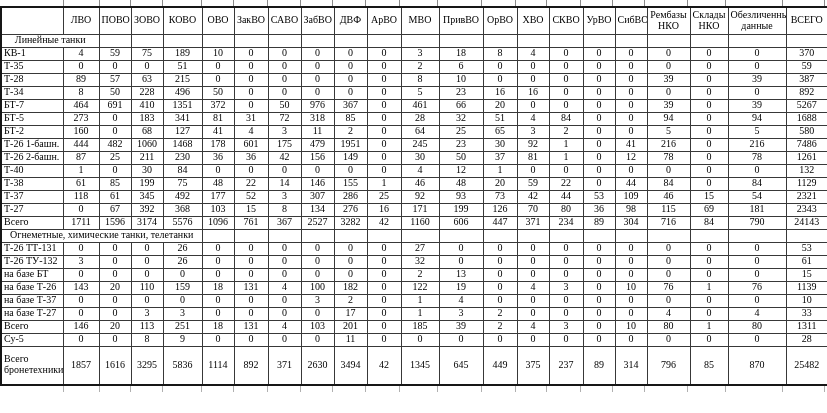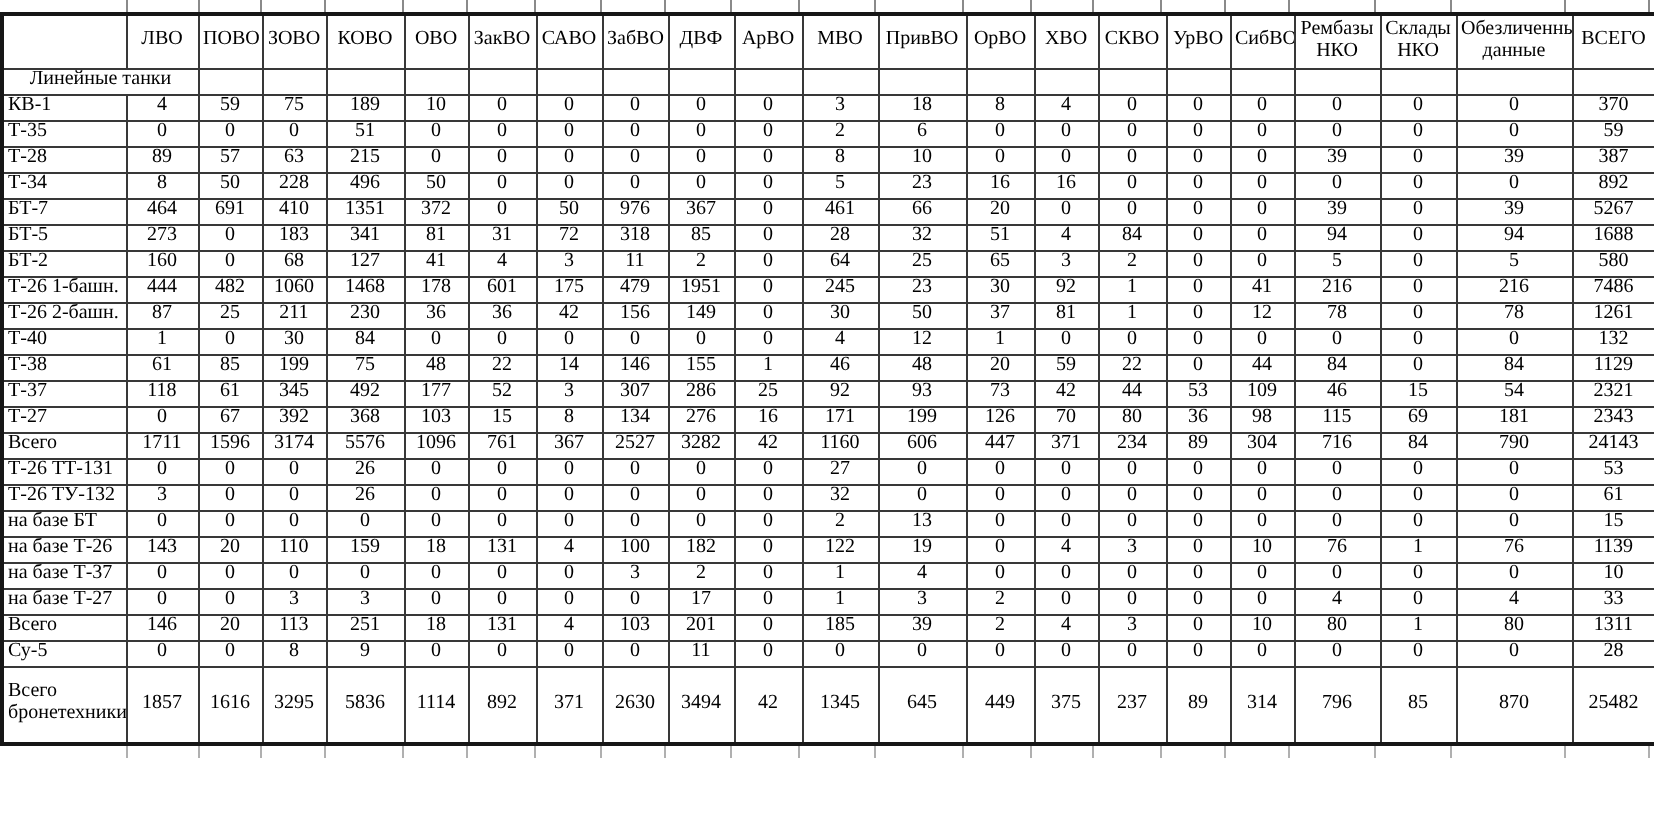--- a/index.html
+++ b/index.html
@@ -454,20 +454,40 @@
           <td class="num">371</td>
           <td class="num">234</td>
           <td class="num">89</td>
           <td class="num">304</td>
           <td class="num">716</td>
           <td class="num">84</td>
           <td class="num">790</td>
           <td class="num">24143</td>
         </tr>
         <tr>
+          <td colspan="5" class="section">Огнеметные, химические танки, телетанки</td>
+          <td></td>
+          <td></td>
+          <td></td>
+          <td></td>
+          <td></td>
+          <td></td>
+          <td></td>
+          <td></td>
+          <td></td>
+          <td></td>
+          <td></td>
+          <td></td>
+          <td></td>
+          <td></td>
+          <td></td>
+          <td></td>
+          <td></td>
+        </tr>
+        <tr>
           <td class="lbl">Т-26 ТТ-131</td>
           <td class="num">0</td>
           <td class="num">0</td>
           <td class="num">0</td>
           <td class="num">26</td>
           <td class="num">0</td>
           <td class="num">0</td>
           <td class="num">0</td>
           <td class="num">0</td>
           <td class="num">0</td>

